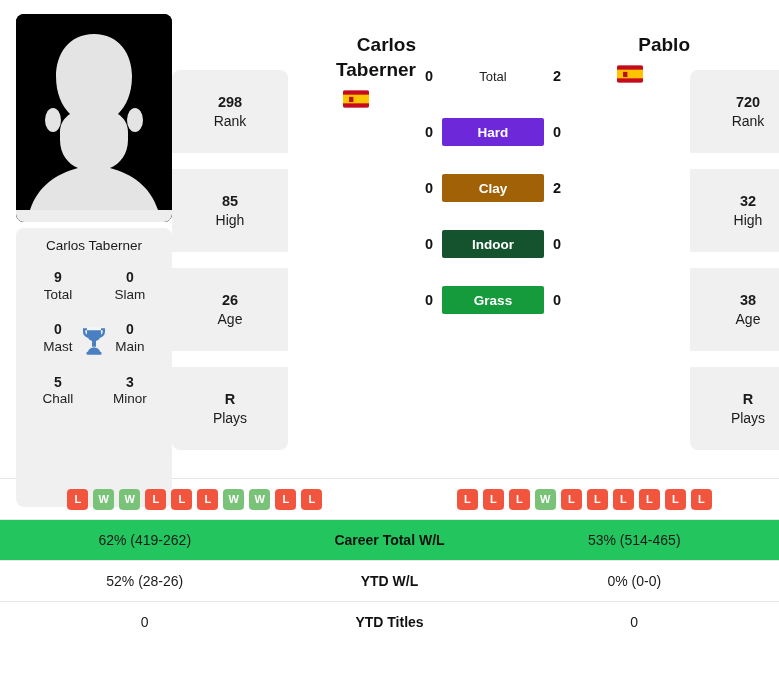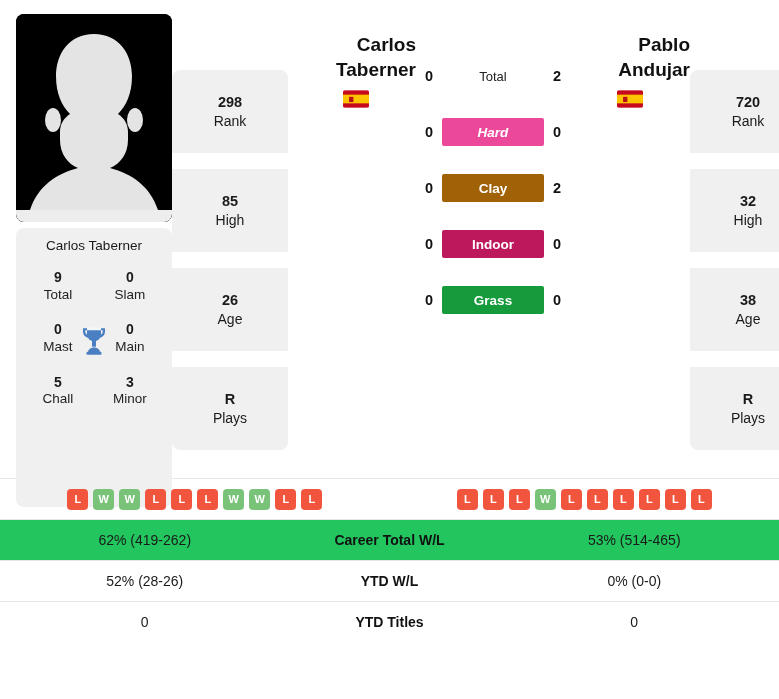--- a/index.html
+++ b/index.html
@@ -268,46 +268,45 @@
 
     <div class="center-col">
       <div class="srow">
         <div class="sscore">0</div>
         <div class="slabel-total">Total</div>
         <div class="sscore">2</div>
       </div>
 
       <div class="srow">
         <div class="sscore">0</div>
-        <div class="spill" style="background: #ec4899; font-style: italic;">Hard</div>
+        <div class="spill" style="background: #6d28d9;">Hard</div>
         <div class="sscore">0</div>
       </div>
 
       <div class="srow">
         <div class="sscore">0</div>
         <div class="spill" style="background: #a16207;">Clay</div>
         <div class="sscore">2</div>
       </div>
 
       <div class="srow">
         <div class="sscore">0</div>
-        <div class="spill" style="background: #be185d;">Indoor</div>
+        <div class="spill" style="background: #14532d;">Indoor</div>
         <div class="sscore">0</div>
       </div>
 
       <div class="srow">
         <div class="sscore">0</div>
         <div class="spill" style="background: rgb(21, 154, 60);">Grass</div>
         <div class="sscore">0</div>
       </div>
     </div>
 
     <div class="name-block">
       <div class="pname">Pablo</div>
-      <div class="pname">Andujar</div>
       <svg class="flag" viewBox="0 0 30 20">
         <rect x="0" y="0" width="30" height="20" fill="#c60b1e"></rect>
         <rect x="0" y="5" width="30" height="10" fill="#ffc400"></rect>
         <rect x="7" y="7.5" width="5" height="6" fill="#c60b1e"></rect>
         <rect x="8" y="8.5" width="3" height="4" fill="#ad1519"></rect>
       </svg>
     </div>
 
     <div class="stat-col">
       <div class="stat-cell">

